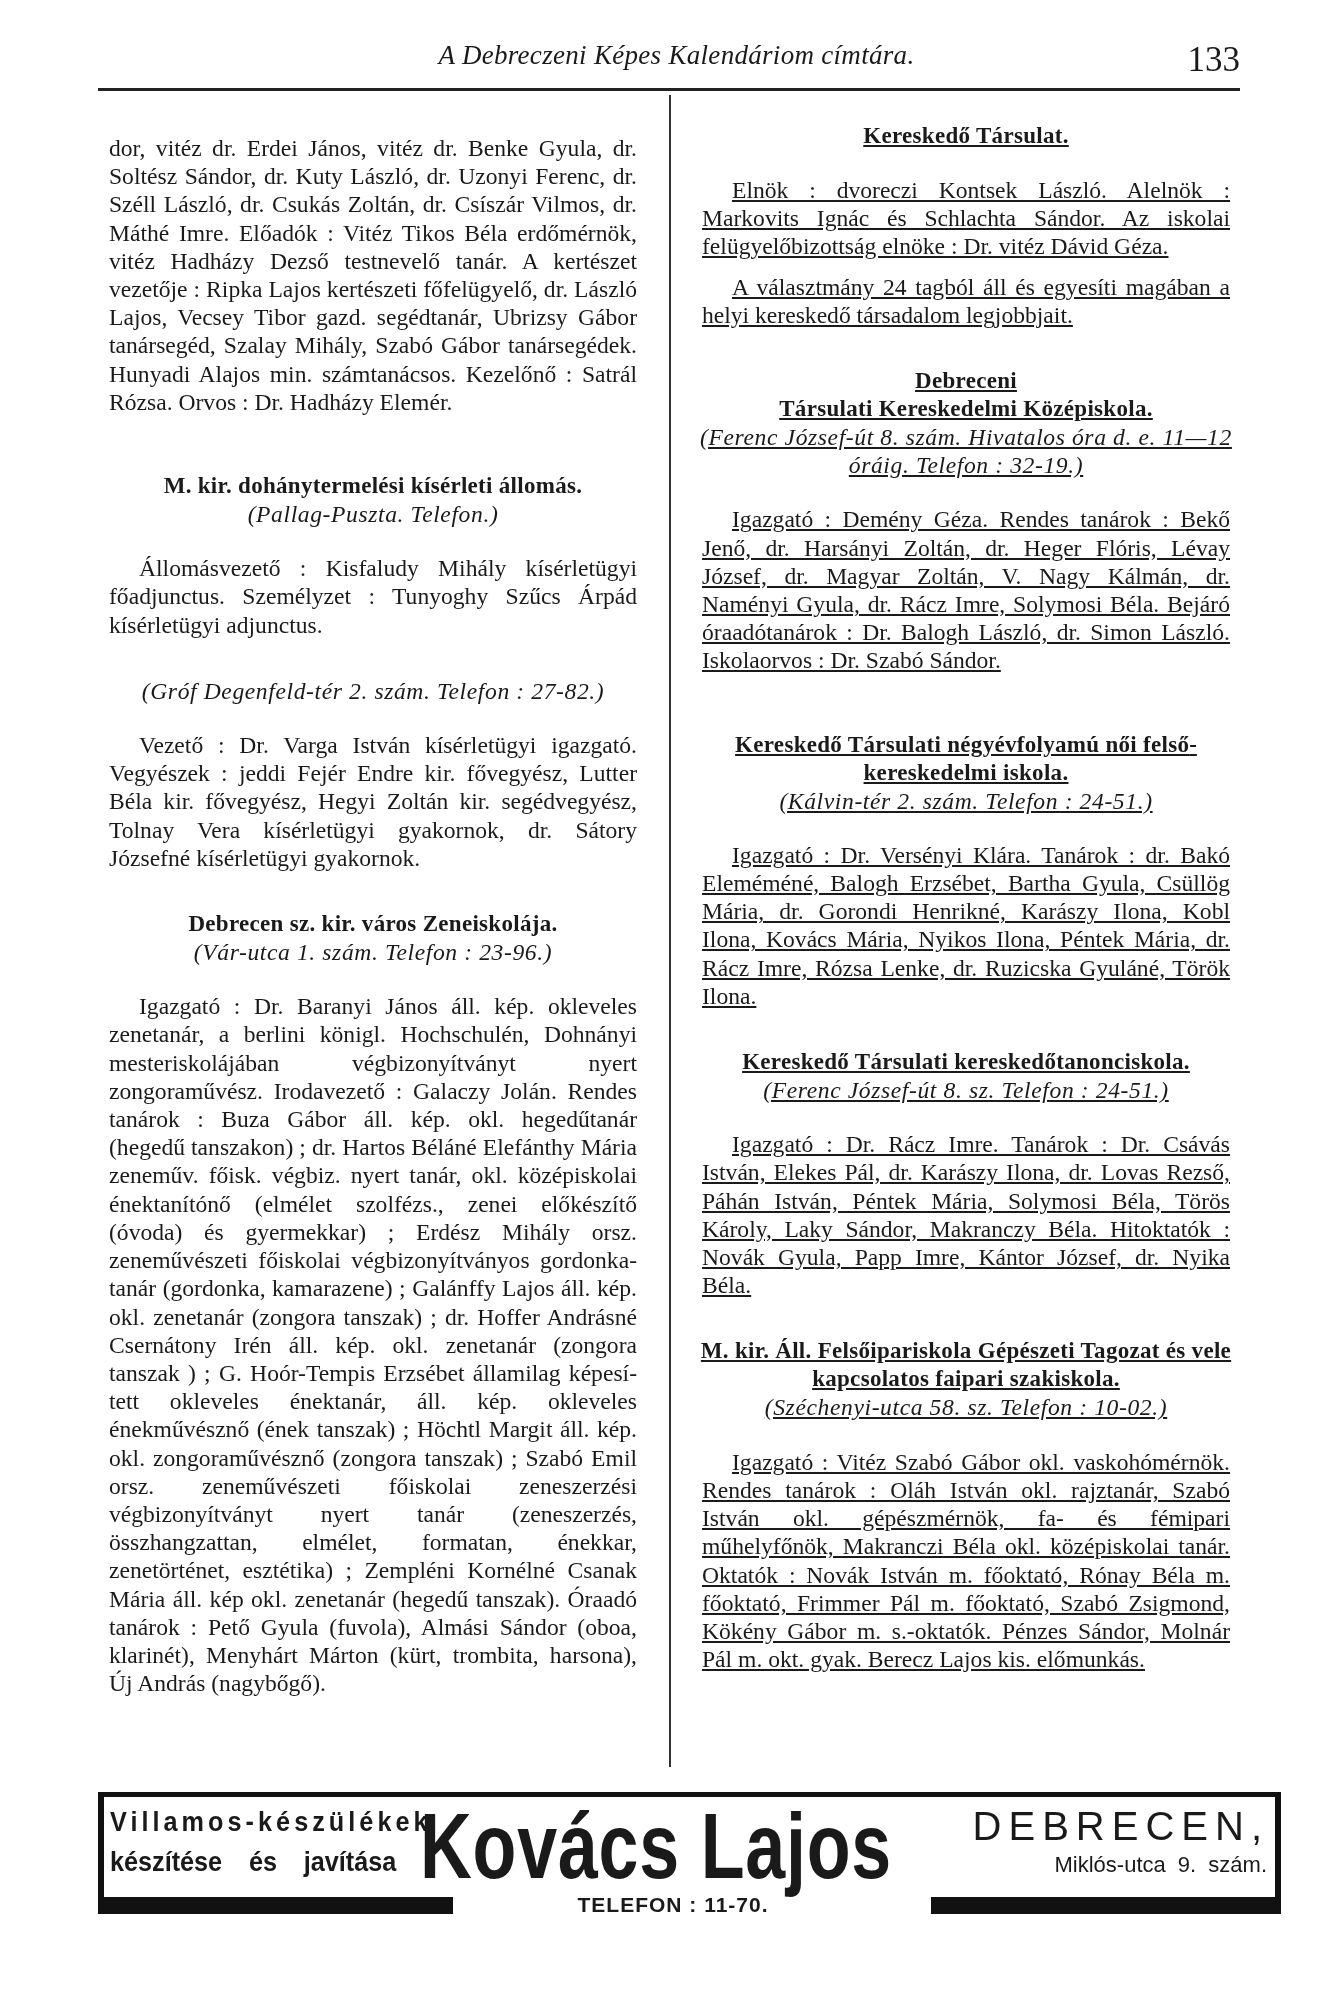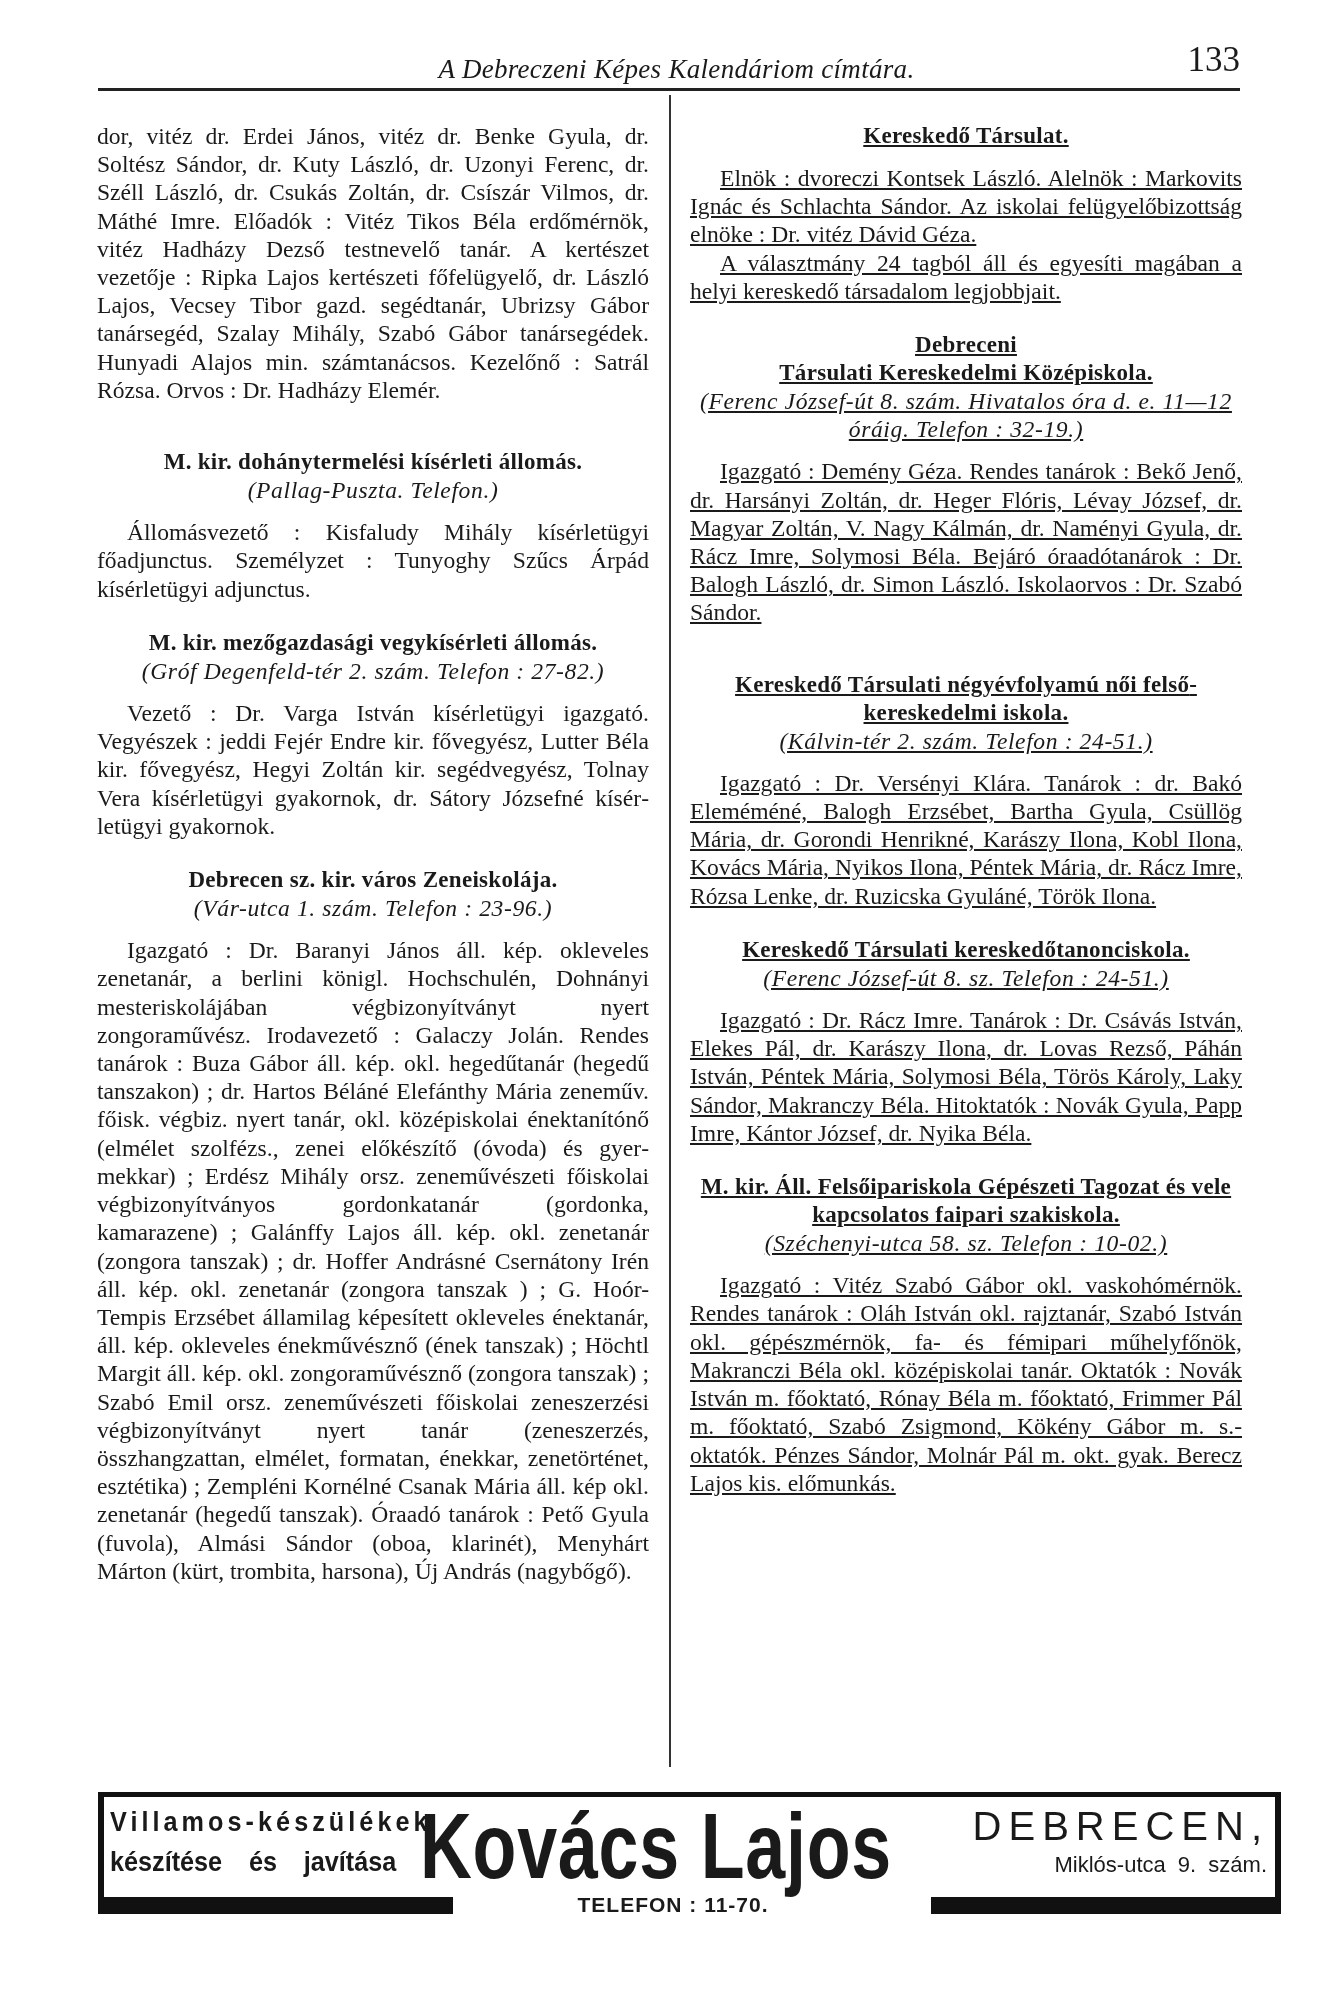--- a/index.html
+++ b/index.html
@@ -1,28 +1,28 @@
 <!DOCTYPE html>
 <html><head>
 <meta charset="utf-8">
 <style>
   html, body { margin: 0; padding: 0; background: #ffffff; }
   body { width: 1336px; height: 2000px; position: relative; overflow: hidden; color: #1a1a1a;
          font-family: "DejaVu Serif", "Liberation Serif", serif; }
   .page-header { position: absolute; left: 98px; top: 18px; width: 1142px; height: 60px; }
   .running-title { position: absolute; left: 15px; right: 0; top: 22px; text-align: center;
-                   font-family: "Liberation Serif", serif; font-style: italic; font-size: 27px; letter-spacing: 0.3px; margin-top: 14px; }
+                   font-family: "Liberation Serif", serif; font-style: italic; font-size: 27px; letter-spacing: 0.3px; }
   .page-number { position: absolute; right: 0; top: 22px; font-family: "Liberation Serif", serif; font-size: 35px; }
   .header-rule { position: absolute; left: 98px; top: 88px; width: 1142px; height: 3px; background: #222; }
   .col-divider { position: absolute; left: 669px; top: 95px; width: 2px; height: 1672px; background: #333; }
   .column { position: absolute; top: 122px; width: 552px;
             font-family: "Liberation Serif", serif; font-size: 23.6px; line-height: 28.2px; }
   .col-left { left: 97px; }
   .col-right { left: 690px; text-decoration: underline; }
-  p { margin: 0; text-align: justify; hyphens: manual; }
+  p { margin: 12px; text-align: justify; hyphens: manual; }
   p.indent { text-indent: 30px; }
   .heading { font-weight: bold; text-align: center; font-size: 23px; letter-spacing: 0.3px; line-height: 28px; }
   .address { font-style: italic; text-align: center; letter-spacing: 0.6px; }
   .gap-s { height: 14px; }
   .gap-m { height: 26px; }
   .gap-l { height: 44px; }
   
   .ad { position: absolute; left: 98px; top: 1792px; width: 1142px; height: 134px; padding-left: 41px; }
   .ad-top { position: absolute; left: 0; top: 0; width: 100%; height: 5px; background: #111; }
   .ad-left { position: absolute; left: 0; top: 0; width: 6px; height: 118px; background: #111; }
@@ -58,21 +58,20 @@
 
   <div>
     <div class="heading">M. kir. dohánytermelési kísérleti állomás.</div>
     <div class="address">(Pallag-Puszta. Telefon.)</div>
     <div class="gap-s"></div>
     <p class="indent">Állomásvezető : Kisfaludy Mihály kísér­letügyi főadjunctus. Személyzet : Tunyoghy Szűcs Árpád kísérletügyi adjunctus.</p>
   </div>
   <div class="gap-m"></div>
 
   <div>
-    <div class="heading">M. kir. mezőgazdasági vegykísérleti állomás.</div>
     <div class="address">(Gróf Degenfeld-tér 2. szám. Telefon : 27-82.)</div>
     <div class="gap-s"></div>
     <p class="indent">Vezető : Dr. Varga István kísérletügyi igaz­gató. Vegyészek : jeddi Fejér Endre kir. fő­vegyész, Lutter Béla kir. fővegyész, Hegyi Zoltán kir. segédvegyész, Tolnay Vera kísér­letügyi gyakornok, dr. Sátory Józsefné kísér­letügyi gyakornok.</p>
   </div>
   <div class="gap-m"></div>
 
   <div>
     <div class="heading">Debrecen sz. kir. város Zeneiskolája.</div>
     <div class="address">(Vár-utca 1. szám. Telefon : 23-96.)</div>
     <div class="gap-s"></div>

